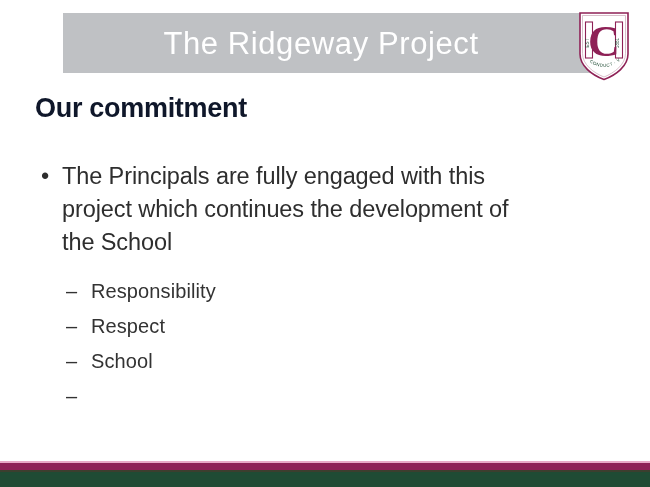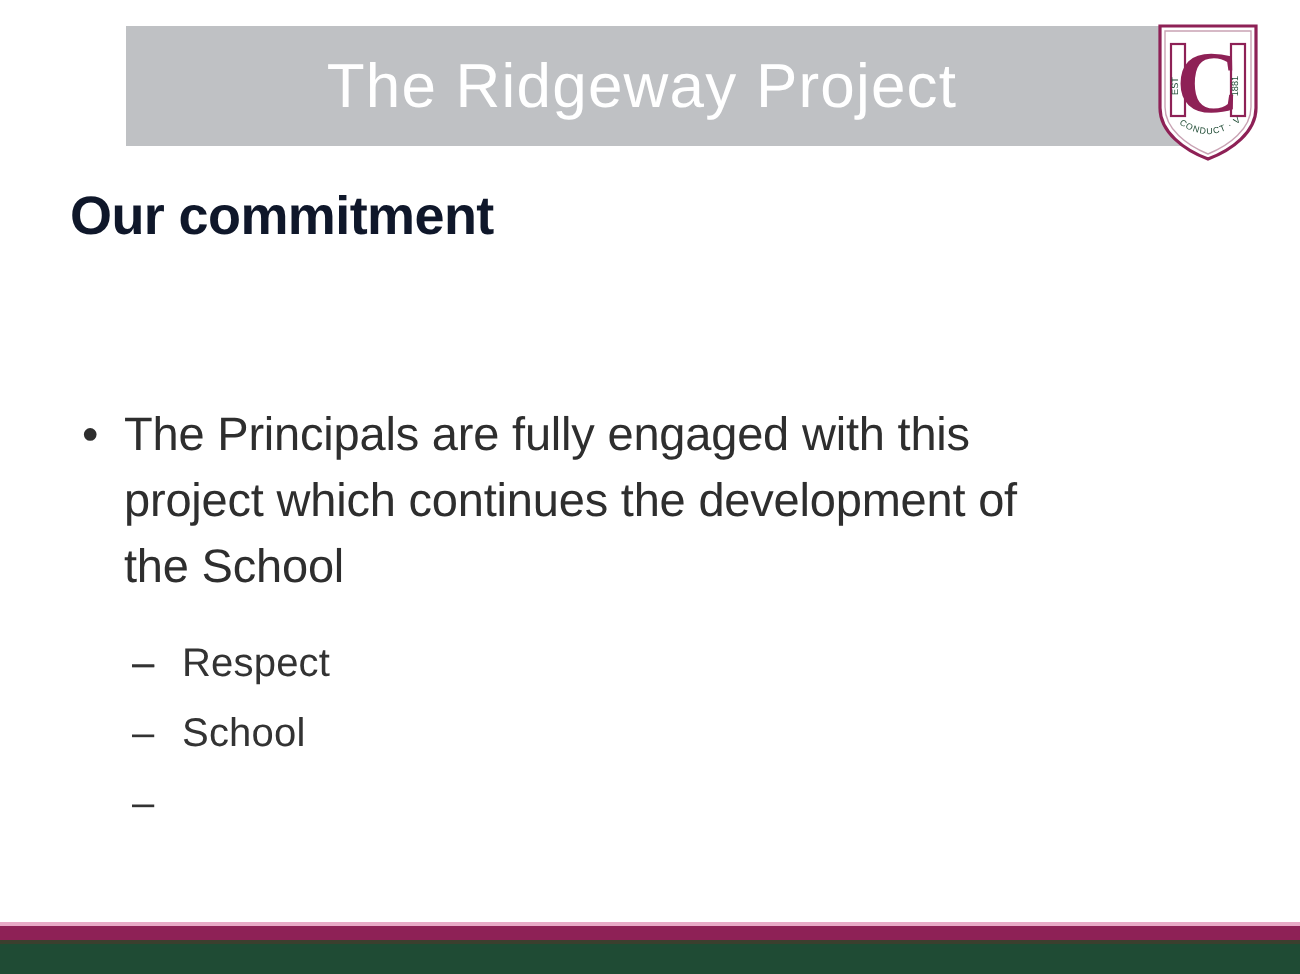--- a/index.html
+++ b/index.html
@@ -92,21 +92,20 @@
     position: absolute;
     left: 6px;
     top: 0;
     font-size: 23.5px;
     line-height: 33px;
     color: #2e2e2e;
   }
   .bullet-l1 .text {
     display: block;
     max-width: 480px;
-    margin-top: 41px;
   }
 
   .sub-list {
     margin-top: 15px;
   }
   .bullet-l2 {
     position: relative;
     padding-left: 56px;
     color: #333333;
     font-size: 20px;
@@ -193,20 +192,21 @@
   <div class="body-area">
 
     <div class="bullet-l1">
       <span class="marker">•</span>
       <span class="text">The Principals are fully engaged with this project which continues the development of the School</span>
     </div>
 
     <div class="sub-list">
       <div class="bullet-l2">
         <span class="marker">–</span>
+        <span>Responsibility</span>
       </div>
       <div class="bullet-l2">
         <span class="marker">–</span>
         <span>Respect</span>
       </div>
       <div class="bullet-l2">
         <span class="marker">–</span>
         <span>School</span>
       </div>
       <div class="bullet-l2">

